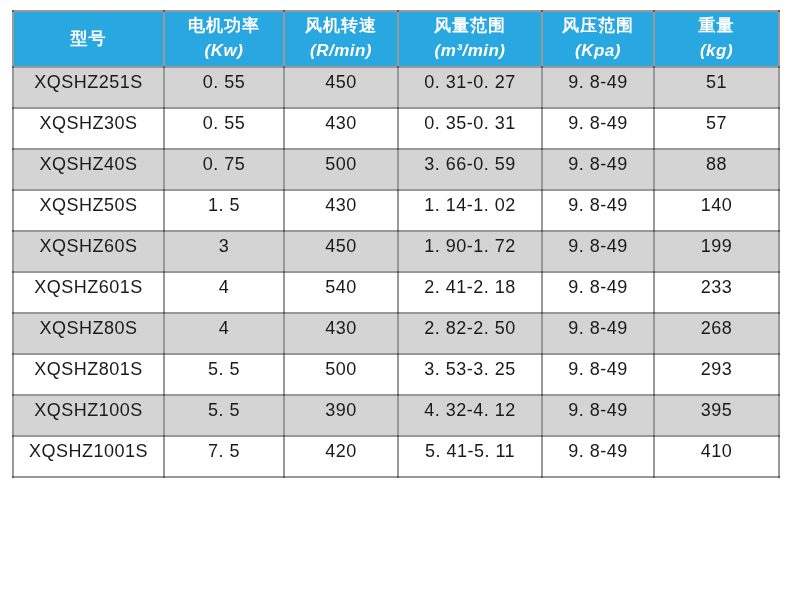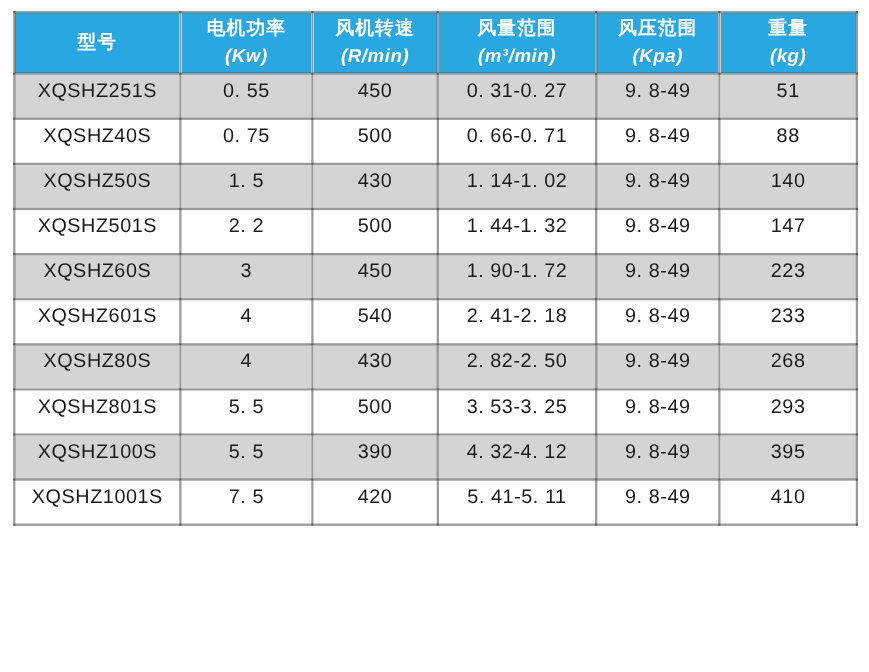--- a/index.html
+++ b/index.html
@@ -102,50 +102,50 @@
     <tbody id="table-body">
         <tr>
           <td>XQSHZ251S</td>
           <td>0. 55</td>
           <td>450</td>
           <td>0. 31-0. 27</td>
           <td>9. 8-49</td>
           <td>51</td>
         </tr>
         <tr>
+          <td>XQSHZ30S</td>
+          <td>0. 55</td>
+          <td>430</td>
+          <td>0. 35-0. 31</td>
+          <td>9. 8-49</td>
+          <td>57</td>
+        </tr>
+        <tr>
           <td>XQSHZ40S</td>
           <td>0. 75</td>
           <td>500</td>
-          <td>0. 66-0. 71</td>
+          <td>3. 66-0. 59</td>
           <td>9. 8-49</td>
           <td>88</td>
         </tr>
         <tr>
           <td>XQSHZ50S</td>
           <td>1. 5</td>
           <td>430</td>
           <td>1. 14-1. 02</td>
           <td>9. 8-49</td>
           <td>140</td>
         </tr>
         <tr>
-          <td>XQSHZ501S</td>
-          <td>2. 2</td>
-          <td>500</td>
-          <td>1. 44-1. 32</td>
-          <td>9. 8-49</td>
-          <td>147</td>
-        </tr>
-        <tr>
           <td>XQSHZ60S</td>
           <td>3</td>
           <td>450</td>
           <td>1. 90-1. 72</td>
           <td>9. 8-49</td>
-          <td>223</td>
+          <td>199</td>
         </tr>
         <tr>
           <td>XQSHZ601S</td>
           <td>4</td>
           <td>540</td>
           <td>2. 41-2. 18</td>
           <td>9. 8-49</td>
           <td>233</td>
         </tr>
         <tr>

